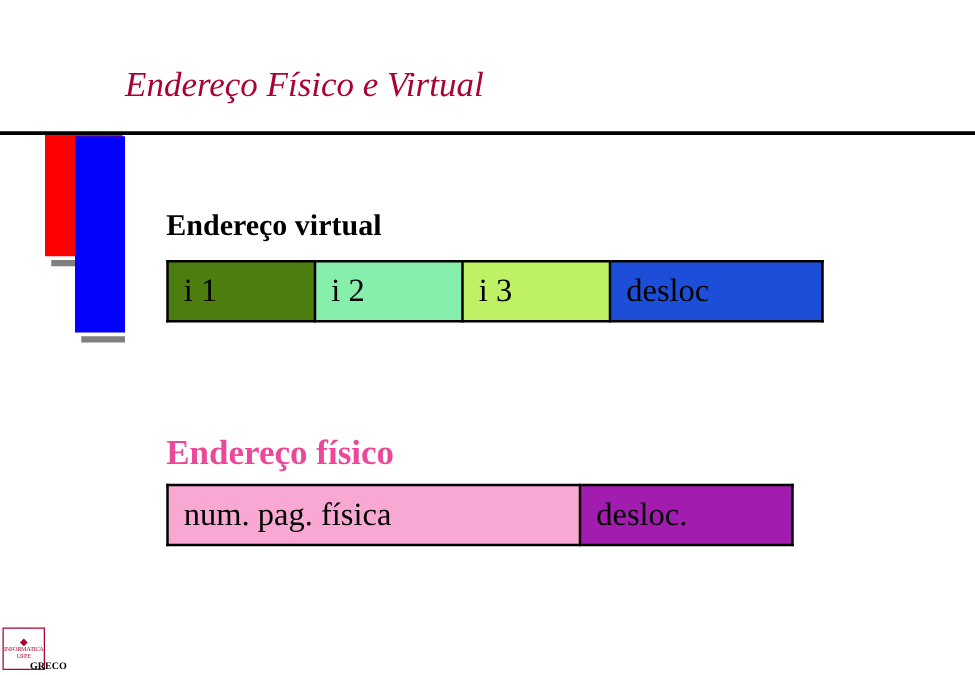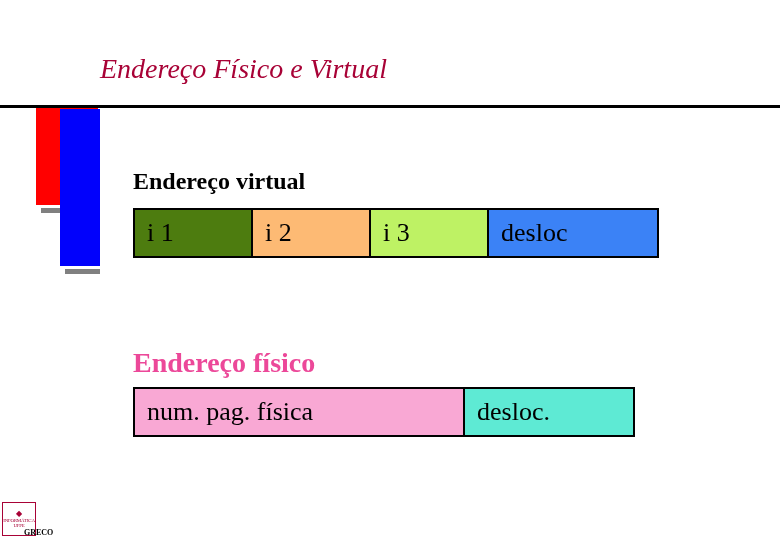--- a/index.html
+++ b/index.html
@@ -86,23 +86,23 @@
     border-collapse: collapse;
   }
   .virtual-table td {
     border: 2px solid #000;
     height: 46px;
     font-size: 26px;
     padding: 0 0 0 12px;
     vertical-align: middle;
   }
   .vt-c1 { width: 104px; background: #4d7c0f; }
-  .vt-c2 { width: 104px; background: #fdba74; }
+  .vt-c2 { width: 104px; background: #86efac; }
   .vt-c3 { width: 104px; background: #bef264; }
-  .vt-c4 { width: 156px; background: #3b82f6; padding-left: 20px; }
+  .vt-c4 { width: 156px; background: #1d4ed8; padding-left: 20px; }
 
   .sub2 {
     position: absolute;
     left: 133px;
     top: 347px;
     font-size: 28px;
     font-weight: bold;
     color: #ec4899;
   }
 
@@ -113,21 +113,21 @@
     border-collapse: collapse;
   }
   .phys-table td {
     border: 2px solid #000;
     height: 46px;
     font-size: 26px;
     padding: 0 0 0 12px;
     vertical-align: middle;
   }
   .pt-c1 { width: 316px; background: #f9a8d4; }
-  .pt-c2 { width: 156px; background: #5eead4; }
+  .pt-c2 { width: 156px; background: #a21caf; }
 
   .bottom-logo {
     position: absolute;
     left: 2px;
     bottom: 4px;
     width: 34px;
     height: 34px;
     border: 1px solid #a80236;
     box-sizing: border-box;
     background: #fff;

